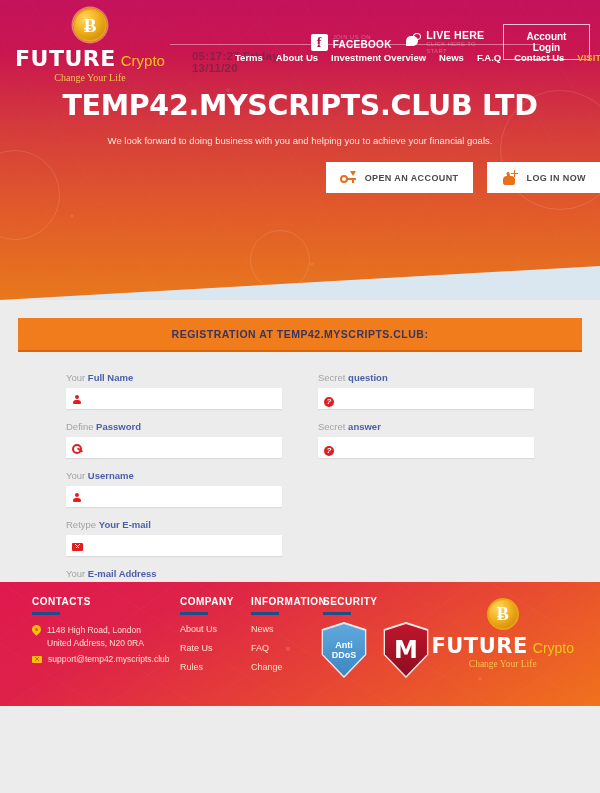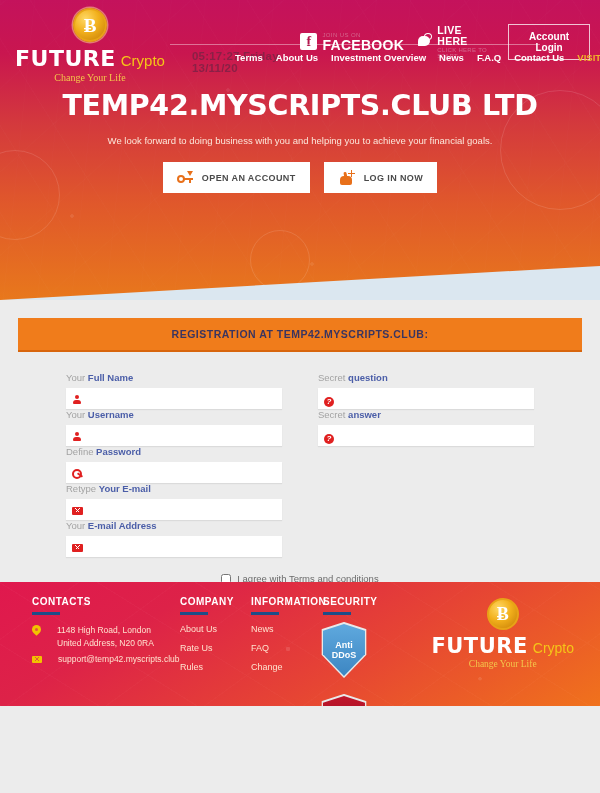--- a/index.html
+++ b/index.html
@@ -79,21 +79,21 @@
   .tr-spacer { flex: 1; }
 
   .fb { display:flex; align-items:center; gap:5px; margin-right:14px; }
   .fb-icon {
     width: 17px; height: 17px; background:#fff; border-radius:2px;
     color:#b3154c; font-weight:bold; font-size:14px; line-height:17px; text-align:center;
     font-family:"Liberation Serif", serif;
   }
   .fb-txt { line-height: 1.05; }
   .fb-small { display:block; color:#d4668c; font-size:6px; letter-spacing:.4px; }
-  .fb-big { display:block; color:#fff; font-size:14px; font-weight:bold; letter-spacing:.3px; }
+  .fb-big { display:block; color:#fff; font-size:10px; font-weight:bold; letter-spacing:.3px; }
 
   .chat { display:flex; align-items:center; gap:5px; margin-right:14px; }
   .chat-icon { width:18px; height:18px; position:relative; }
   .chat-icon .b1 { position:absolute; left:0; top:3px; width:12px; height:10px; background:#fff; border-radius:6px 6px 6px 1px; }
   .chat-icon .b2 { position:absolute; right:0; top:0; width:8px; height:7px; border:1.5px solid #fff; border-radius:50%; }
   .chat-txt { line-height: 1.05; }
   .chat-big { display:block; color:#fff; font-size:10.5px; font-weight:bold; letter-spacing:.3px; }
   .chat-small { display:block; color:#d4668c; font-size:6px; letter-spacing:.3px; }
 
   .acct-login {
@@ -112,21 +112,21 @@
   .nav a { color:#fff; text-decoration:none; white-space:nowrap; cursor:pointer; }
   .nav .visitors { color:#f0b429; white-space:nowrap; }
 
   .hero-body { position:relative; z-index:5; text-align:center; margin-top: 26px; }
   .welcome { color:#fbe3d6; font-size:13px; letter-spacing:1.2px; }
   .site-title {
     color:#fff; font-size:28.5px; font-weight:bold; margin-top:9px; letter-spacing:-.3px;
     font-family:"DejaVu Sans", sans-serif;
   }
   .subtitle { color:#fce6da; font-size:9.5px; margin-top:13px; }
-  .hero-btns { margin-top: 16px; display:flex; justify-content:center; gap:14px; }
+  .hero-btns { margin-top: 16px; display:flex; justify-content:flex-end; gap:14px; }
   .hbtn {
     background:#fff; display:flex; align-items:center; gap:9px;
     padding: 8px 14px; cursor:pointer; border:none;
     font-size: 9px; font-weight:bold; color:#4a4a4a; letter-spacing:.4px;
     font-family:"Liberation Sans", sans-serif;
   }
   .ic-key { width:16px; height:14px; position:relative; }
   .ic-key .kc { position:absolute; left:0; top:4px; width:8px; height:8px; border:2.5px solid #e8701a; border-radius:50%; }
   .ic-key .ks { position:absolute; left:7px; top:7px; width:9px; height:2.5px; background:#e8701a; }
   .ic-key .kt { position:absolute; left:12px; top:7px; width:2.5px; height:5px; background:#e8701a; }
@@ -147,21 +147,21 @@
     padding: 18px 18px 0 18px;
     height: 282px;
   }
   .form-head {
     background:#f07c1b; color:#3a3560;
     text-align:center; font-size:10.5px; font-weight:bold; letter-spacing:.5px;
     padding: 10px 0; border-bottom: 2px solid #d8650c;
   }
   .form-grid { display:flex; gap: 36px; padding: 20px 48px 0 48px; }
   .col { flex: 1; }
-  .field { margin-bottom: 0; }
+  .field { margin-bottom: 12px; }
   .flabel { font-size:9.5px; margin-bottom: 5px; }
   .flabel .pre { color:#a3a3a3; }
   .flabel .emph { color:#4b5ea8; font-weight:bold; }
   .inputwrap {
     display:flex; align-items:center; background:#fff; height:21px;
     box-shadow: 0 1px 1px rgba(0,0,0,.07);
   }
   .inputwrap .ficon { width:22px; text-align:center; flex:0 0 22px; }
   .inputwrap input {
     flex:1; border:none; outline:none; background:transparent;
@@ -207,31 +207,31 @@
       repeating-linear-gradient(32deg, rgba(255,255,255,.13) 0 1px, transparent 1px 52px),
       repeating-linear-gradient(-36deg, rgba(255,255,255,.11) 0 1px, transparent 1px 58px);
   }
   .fcols { position:relative; z-index:3; display:flex; }
   .fcol-contacts { width: 150px; }
   .fcol { width: 72px; }
   .fcol-sec { width: 110px; }
   .fcol-logo { flex:1; text-align:center; padding-top: 2px; }
   .fh { color:#fff; font-size:10px; font-weight:bold; letter-spacing:.5px; }
   .fh-rule { width:28px; height:3px; background:#1e4d88; margin-top:5px; margin-bottom:9px; }
-  .fline { display:flex; align-items:flex-start; gap:16px; color:#ffe2cf; font-size:8.5px; line-height:1.55; margin-bottom:3px; }
+  .fline { display:flex; align-items:flex-start; gap:6px; color:#ffe2cf; font-size:8.5px; line-height:1.55; margin-bottom:3px; }
   .pin { width:9px; height:12px; flex:0 0 9px; position:relative; margin-top:1px; }
   .pin::before { content:""; position:absolute; left:0; top:0; width:9px;height:9px;border-radius:50% 50% 50% 0;background:#f2c200; transform:rotate(-45deg); }
   .pin::after { content:""; position:absolute; left:3px; top:3px; width:3px;height:3px;border-radius:50%;background:#e2573a; }
   .fmail { width:10px;height:7px;flex:0 0 10px;background:#f2c200;border-radius:1px;margin-top:3px; position:relative; }
   .fmail::after { content:""; position:absolute; left:1px;top:1px;width:8px;height:4px;
     background: linear-gradient(135deg, transparent 48%, #e2573a 48% 56%, transparent 56%),
                 linear-gradient(-135deg, transparent 48%, #e2573a 48% 56%, transparent 56%); }
   .flink { display:block; color:#ffe2cf; font-size:9px; text-decoration:none; margin-bottom:9px; cursor:pointer; }
 
-  .badges { display:flex; gap:20px; align-items:flex-start;flex-direction:column; }
+  .badges { display:flex; gap:20px; align-items:flex-start; }
   .shield {
     width: 42px; height: 52px; position: relative;
     display:flex; align-items:center; justify-content:center; text-align:center;
   }
   .shield .body {
     position:absolute; inset:0;
     clip-path: polygon(50% 0, 100% 13%, 100% 58%, 50% 100%, 0 58%, 0 13%);
   }
   .sh-blue .body { background: linear-gradient(180deg,#5fa9de 0%, #3d86c2 100%); }
   .sh-red .body  { background: linear-gradient(180deg,#c0162b 0%, #8e0d20 100%); }
@@ -354,32 +354,32 @@
 
       <div class="field">
         <div class="flabel"><span class="pre">Your </span><span class="emph">Full Name</span></div>
         <div class="inputwrap">
             <span class="ficon"><i class="i-user"></i></span>
           <input type="text" placeholder="" style="">
           </div>
       </div>
 
       <div class="field">
-        <div class="flabel"><span class="pre">Your </span><span class="emph">Username</span></div>
-        <div class="inputwrap">
-            <span class="ficon"><i class="i-user"></i></span>
-          <input type="text" placeholder="" style="">
-          </div>
-      </div>
-
-      <div class="field">
         <div class="flabel"><span class="pre">Define </span><span class="emph">Password</span></div>
         <div class="inputwrap">
             <span class="ficon"><i class="i-key"></i></span>
           <input type="password" placeholder="" style="">
+          </div>
+      </div>
+
+      <div class="field">
+        <div class="flabel"><span class="pre">Your </span><span class="emph">Username</span></div>
+        <div class="inputwrap">
+            <span class="ficon"><i class="i-user"></i></span>
+          <input type="text" placeholder="" style="">
           </div>
       </div>
 
 
       <div class="field">
         <div class="flabel"><span class="pre">Retype </span><span class="emph">Your E-mail</span></div>
         <div class="inputwrap">
             <span class="ficon"><i class="i-mail"></i></span>
           <input type="text" placeholder="" style="">
           </div>

